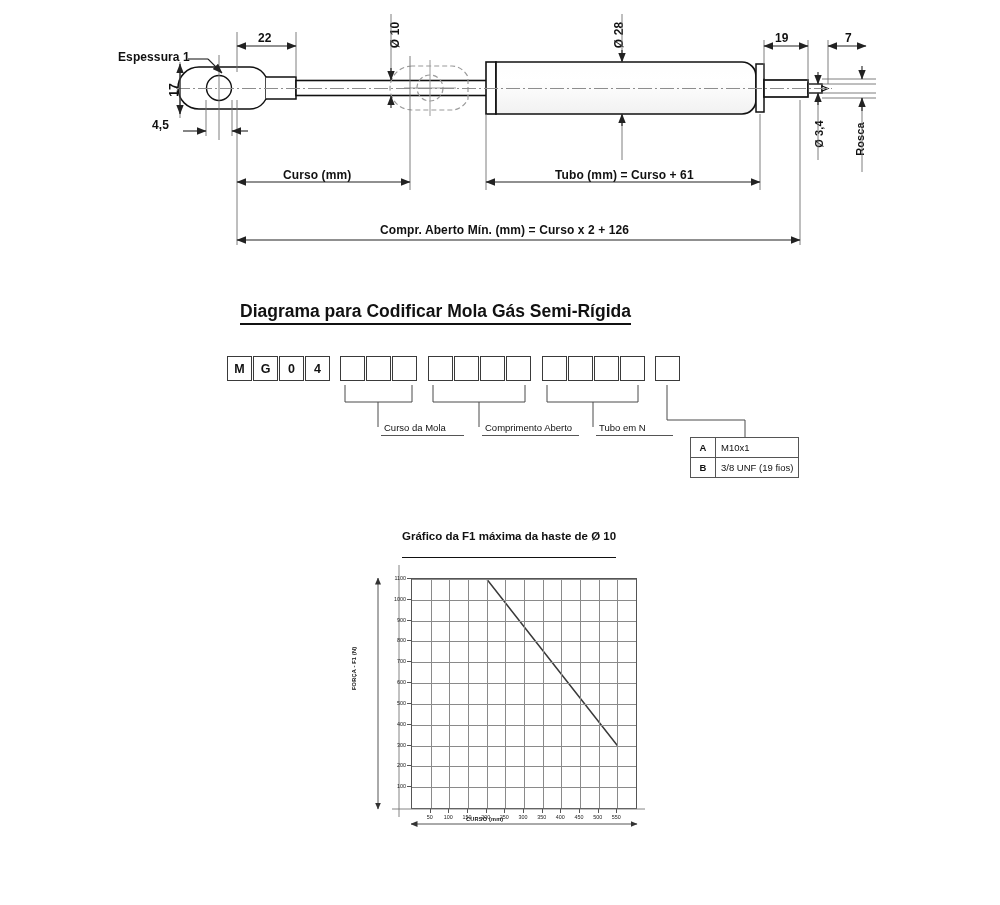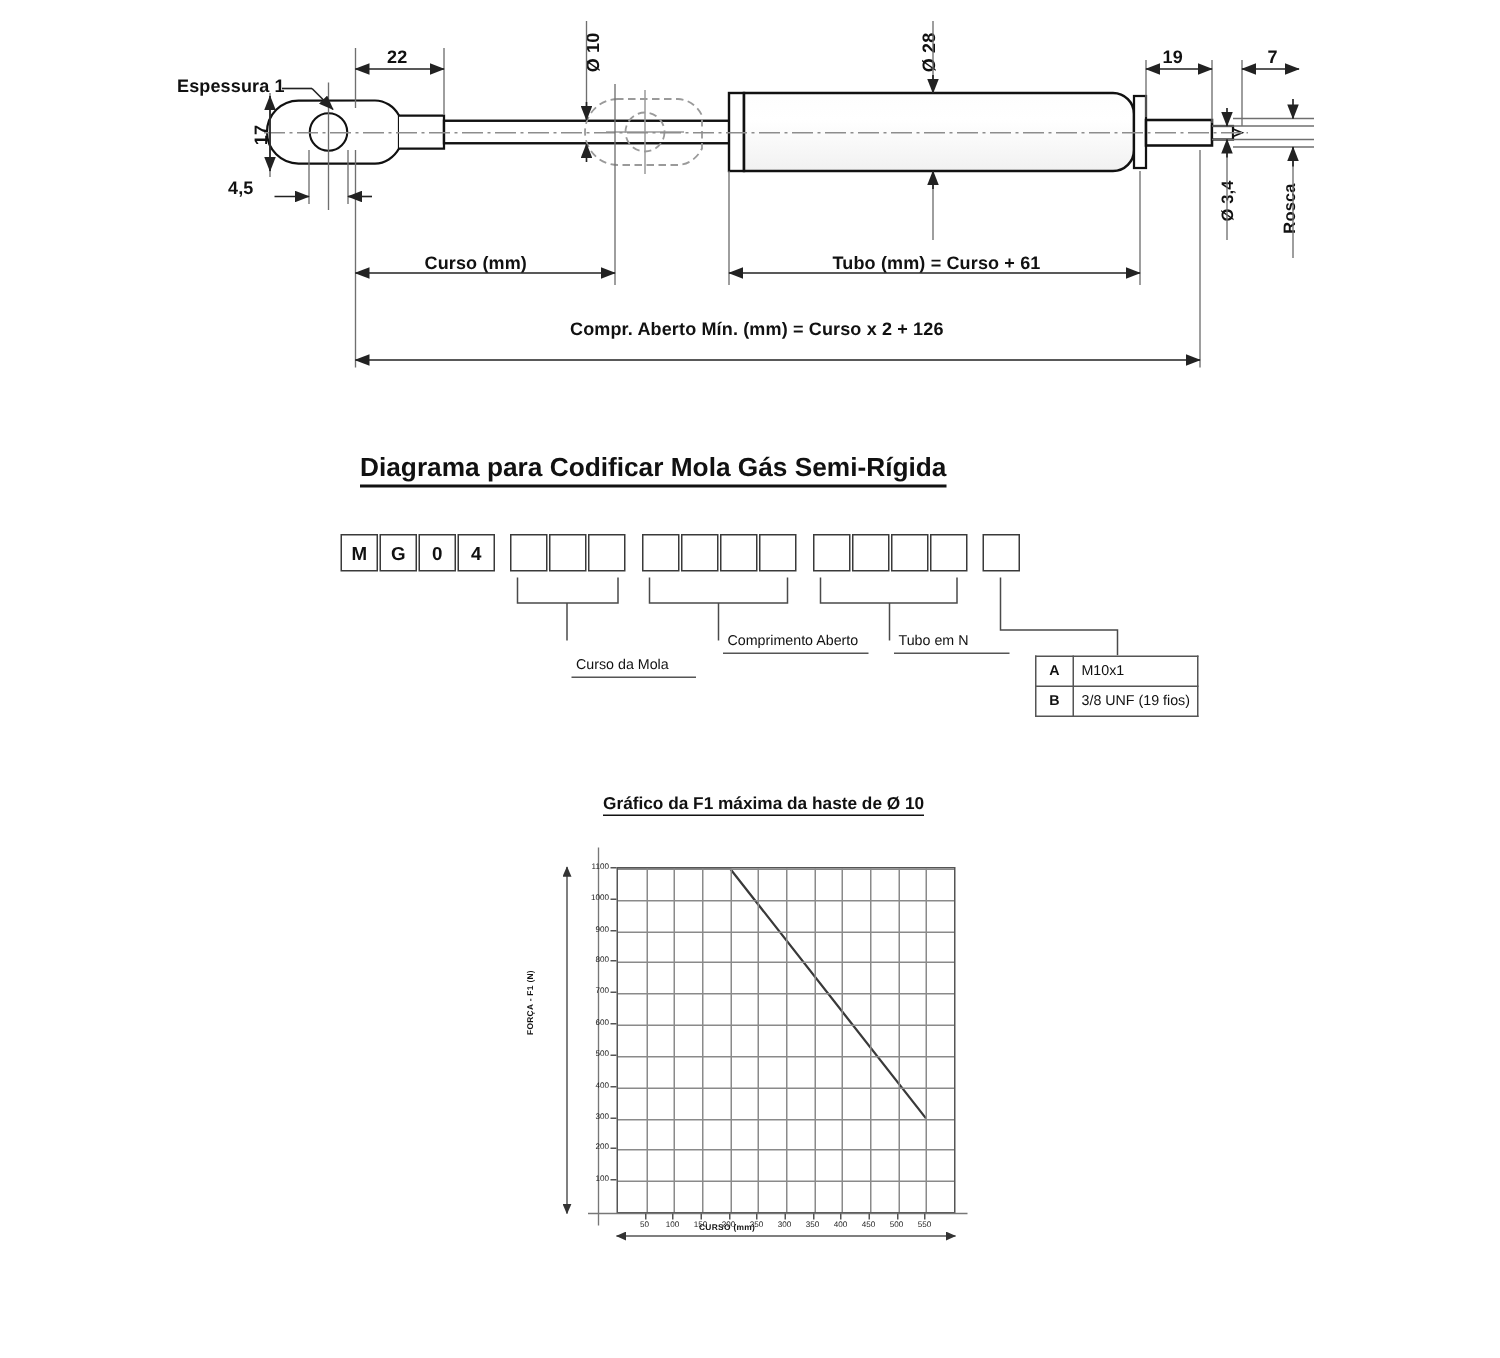--- a/index.html
+++ b/index.html
@@ -43,21 +43,21 @@
     position:absolute;left:690px;top:437px;border:1px solid #444;
     border-collapse:collapse;font-size:9.5px;color:#111;background:#fff;
   }
   .abtable td{border:1px solid #555;padding:2px 5px;height:15px;}
   .abtable td.k{width:14px;text-align:center;font-weight:bold;}
 
   
   #chartsec{left:0;top:525px;width:1000px;height:340px;}
   #chart-title{
     left:402px;top:5px;font-size:11.5px;font-weight:bold;color:#111;
-    border-bottom:1.4px solid #111;padding-bottom:1px;white-space:nowrap;
+    border-bottom:1.4px solid #111;padding-bottom:15px;white-space:nowrap;
   }
   #plot{
     position:absolute;left:411px;top:53px;width:226px;height:231px;
     border:1px solid #555;box-sizing:border-box;background:#fff;
   }
   .gx{position:absolute;top:0;width:1px;height:100%;background:#8a8a8a;}
   .gy{position:absolute;left:0;height:1px;width:100%;background:#8a8a8a;}
   .ytick{
     position:absolute;font-size:5.4px;color:#222;text-align:right;
     width:26px;line-height:6px;
@@ -87,21 +87,21 @@
   <div class="abs dimtxt vert" style="left:163px;top:83px;width:22px;text-align:center;">17</div>
   <div class="abs dimtxt" style="left:152px;top:118px;">4,5</div>
   <div class="abs dimtxt vert" style="left:372px;top:28px;width:46px;text-align:center;">Ø 10</div>
   <div class="abs dimtxt vert" style="left:596px;top:28px;width:46px;text-align:center;">Ø 28</div>
   <div class="abs dimtxt" style="left:775px;top:31px;">19</div>
   <div class="abs dimtxt" style="left:845px;top:31px;">7</div>
   <div class="abs dimtxt sm vert" style="left:797px;top:128px;width:44px;text-align:center;">Ø 3,4</div>
   <div class="abs dimtxt sm vert" style="left:838px;top:133px;width:44px;text-align:center;">Rosca</div>
   <div class="abs dimtxt" style="left:283px;top:168px;">Curso (mm)</div>
   <div class="abs dimtxt" style="left:555px;top:168px;">Tubo (mm) = Curso + 61</div>
-  <div class="abs dimtxt" style="left:380px;top:212px;">Compr. Aberto Mín. (mm) = Curso x 2 + 126</div>
+  <div class="abs dimtxt" style="left:380px;top:223px;">Compr. Aberto Mín. (mm) = Curso x 2 + 126</div>
 
   <svg class="abs" style="left:0;top:0;" width="1000" height="265">
     <defs>
       <marker id="ar" markerWidth="9" markerHeight="7" refX="8.5" refY="3.5" orient="auto">
         <path d="M0,0 L9,3.5 L0,7 z" fill="#222"></path>
       </marker>
       <marker id="arL" markerWidth="9" markerHeight="7" refX="0.5" refY="3.5" orient="auto">
         <path d="M9,0 L0,3.5 L9,7 z" fill="#222"></path>
       </marker>
       <linearGradient id="tubeG" x1="0" y1="0" x2="0" y2="1">
@@ -256,21 +256,21 @@
     <path d="M433,385 L433,402 L525,402 L525,385"></path>
     <path d="M479,402 L479,427"></path>
 
     <path d="M547,385 L547,402 L638,402 L638,385"></path>
     <path d="M593,402 L593,427"></path>
 
     <path d="M667,385 L667,420 L745,420 L745,437"></path>
   </g>
 </svg>
 
-<div class="grouplabel" style="left:381px;top:422px;width:78px;margin-top:16px;">Curso da Mola</div>
+<div class="grouplabel" style="left:381px;top:422px;width:78px;">Curso da Mola</div>
 <div class="grouplabel" style="left:482px;top:422px;width:92px;">Comprimento Aberto</div>
 <div class="grouplabel" style="left:596px;top:422px;width:72px;">Tubo em N</div>
 
 <table class="abtable">
   <tbody>
       <tr>
     <td class="k">A</td>
     <td>M10x1</td>
   </tr>
   <tr>

